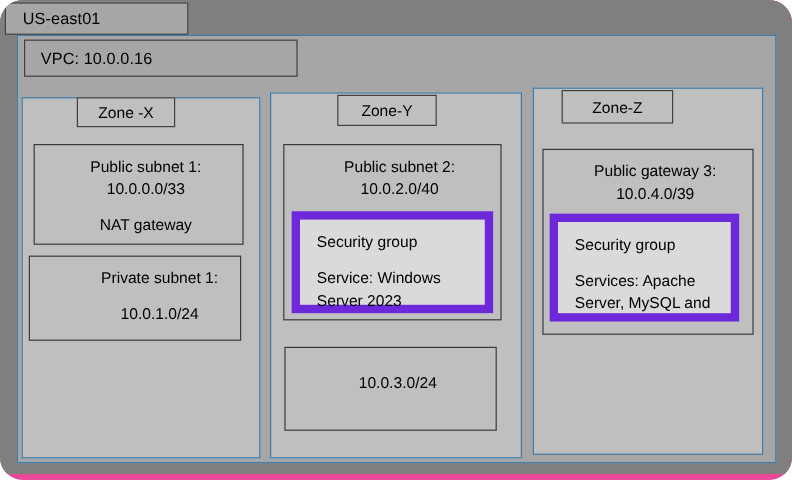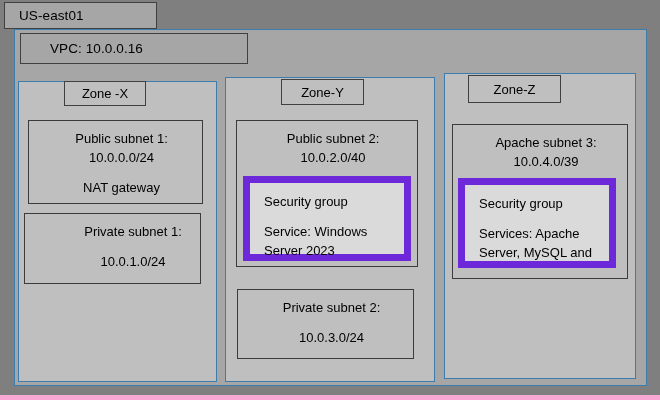--- a/index.html
+++ b/index.html
@@ -7,21 +7,22 @@
     padding: 0;
     background: #ffffff;
   }
   #canvas {
     position: relative;
     width: 660px;
     height: 400px;
     overflow: hidden;
     font-family: "Liberation Sans", sans-serif;
     color: #000000;
-    background: #f9a8d4;
+    background: #ec4899;
+    border-radius: 19px;
   }
   
   .region {
     position: absolute;
     left: 0px;
     top: 0px;
     width: 660px;
     height: 395px;
     background: #7f7f7f;
     box-sizing: border-box;
@@ -59,21 +60,21 @@
     font-size: 13.5px;
     letter-spacing: 0.1px;
   }
   #region-label {
     left: 4px; top: 2px; width: 153px; height: 27px;
     padding-left: 14px;
     background: #a6a6a6;
   }
   #vpc-label {
     left: 20px; top: 33px; width: 228px; height: 31px;
-    padding-left: 29px;
+    padding-left: 13px;
     background: #a6a6a6;
   }
   .zone-label {
     position: absolute;
     background: #bfbfbf;
     border: 1px solid #404040;
     box-sizing: border-box;
     display: flex;
     align-items: center;
     justify-content: center;
@@ -134,21 +135,21 @@
   <div class="label-box" id="region-label">US-east01</div>
 
   <div class="label-box" id="vpc-label">VPC: 10.0.0.16</div>
 
   <div class="zone-label" id="zone-x-label">Zone -X</div>
   <div class="zone-label" id="zone-y-label">Zone-Y</div>
   <div class="zone-label" id="zone-z-label">Zone-Z</div>
 
   <div class="subnet" id="subnet-public-1">
     <span class="subnet-line">Public subnet 1:</span>
-    <span class="subnet-line">10.0.0.0/24</span>
+    <span class="subnet-line">10.0.0.0/33</span>
     <span class="subnet-gap"></span>
     <span class="subnet-line">NAT gateway</span>
   </div>
 
   <div class="subnet" id="subnet-private-1">
     <span class="subnet-line">Private subnet 1:</span>
     <span class="subnet-gap"></span>
     <span class="subnet-line">10.0.1.0/24</span>
   </div>
 
@@ -157,27 +158,26 @@
     <span class="subnet-line">10.0.2.0/40</span>
   </div>
 
   <div class="sec-group" id="secgroup-y">
     <span class="sec-line">Security group</span>
     <span class="sec-gap"></span>
     <span class="sec-line">Service: Windows Server 2023</span>
   </div>
 
   <div class="subnet" id="subnet-private-2">
-    <span class="subnet-line">Private subnet 2:</span>
     <span class="subnet-gap"></span>
     <span class="subnet-line">10.0.3.0/24</span>
   </div>
 
   <div class="subnet" id="subnet-public-3">
-    <span class="subnet-line">Apache subnet 3:</span>
+    <span class="subnet-line">Public gateway 3:</span>
     <span class="subnet-line">10.0.4.0/39</span>
   </div>
 
   <div class="sec-group" id="secgroup-z">
     <span class="sec-line">Security group</span>
     <span class="sec-gap"></span>
     <span class="sec-line">Services: Apache Server, MySQL and</span>
   </div>
 
 </div>

